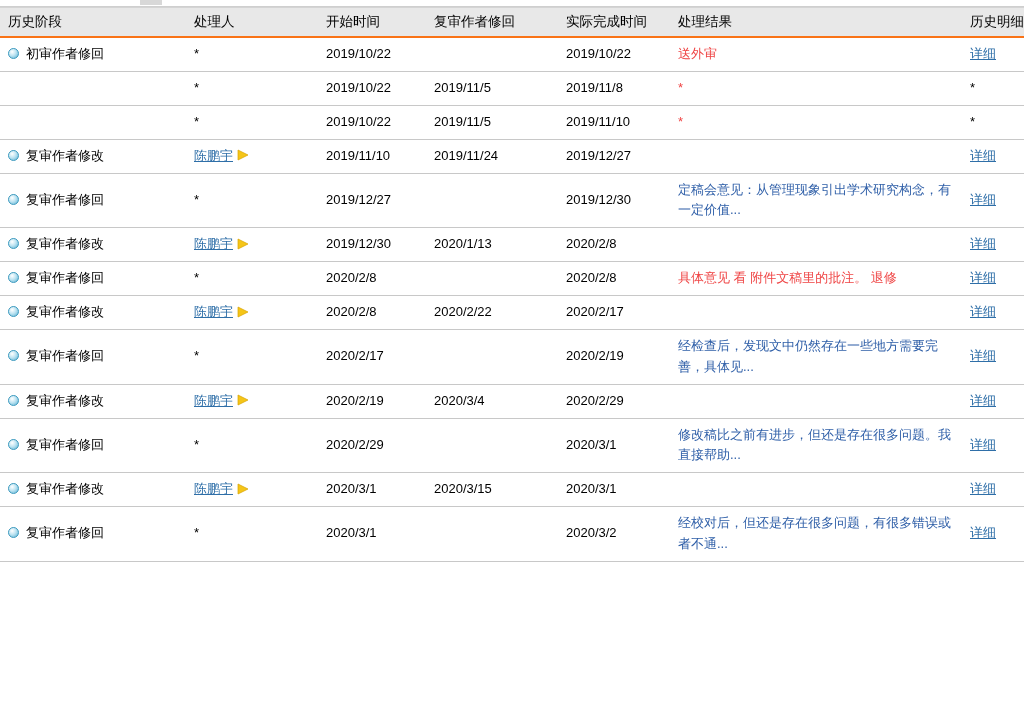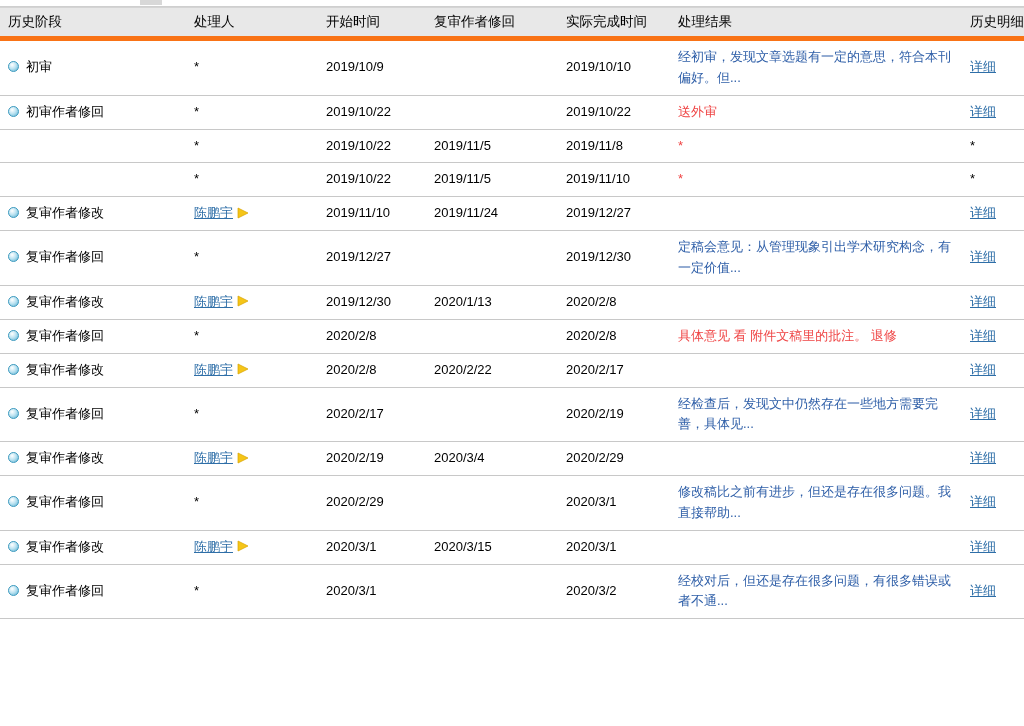--- a/index.html
+++ b/index.html
@@ -27,21 +27,21 @@
     height: 5px;
     background: #d8d8d8;
   }
   table.history {
     width: 1024px;
     border-collapse: collapse;
     table-layout: fixed;
   }
   table.history th {
     background: #e8e8e8;
-    border-bottom: 5px solid #f97316;
+    border-bottom: 2px solid #f97316;
     border-top: 1px solid #d4d4d4;
     font-weight: normal;
     font-size: 13.5px;
     text-align: left;
     padding: 5px 6px 5px 8px;
     color: #000;
     white-space: nowrap;
   }
   table.history td {
     border-bottom: 1px solid #c8c8c8;
@@ -124,29 +124,20 @@
       <th>历史阶段</th>
       <th>处理人</th>
       <th>开始时间</th>
       <th>复审作者修回</th>
       <th>实际完成时间</th>
       <th>处理结果</th>
       <th>历史明细</th>
     </tr>
   </thead>
   <tbody id="history-body">
-      <tr style="height: 52px;">
-        <td class="stage-cell"><span class="bullet"></span><span class="stage-label">初审</span></td>
-        <td class="nowrap"><span>*</span></td>
-        <td class="nowrap">2019/10/9</td>
-        <td class="nowrap"></td>
-        <td class="nowrap">2019/10/10</td>
-        <td><span class="result-text">经初审，发现文章选题有一定的意思，符合本刊偏好。但...</span></td>
-        <td><span class="detail-link">详细</span></td>
-      </tr>
       <tr>
         <td class="stage-cell"><span class="bullet"></span><span class="stage-label">初审作者修回</span></td>
         <td class="nowrap"><span>*</span></td>
         <td class="nowrap">2019/10/22</td>
         <td class="nowrap"></td>
         <td class="nowrap">2019/10/22</td>
         <td><span class="result-plain">送外审</span></td>
         <td><span class="detail-link">详细</span></td>
       </tr>
       <tr>

